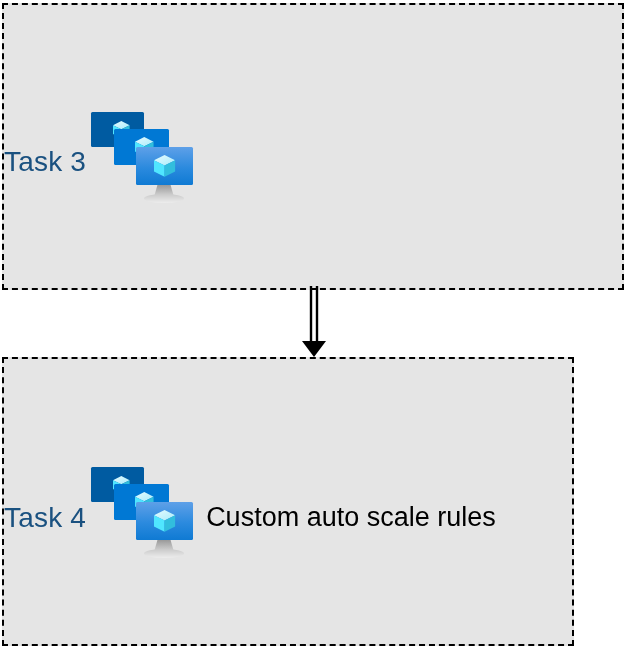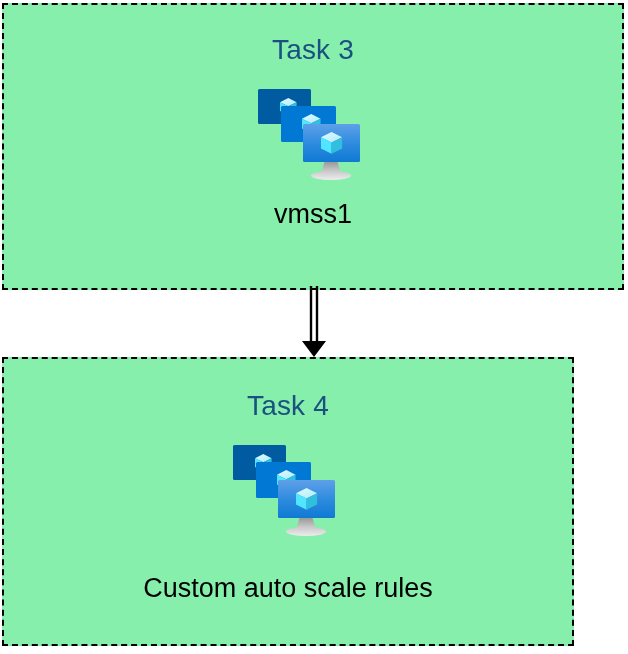--- a/index.html
+++ b/index.html
@@ -19,24 +19,24 @@
     position: absolute;
     inset: 0;
     width: 628px;
     height: 654px;
   }
 
   
   .task-box {
     position: absolute;
     box-sizing: border-box;
-    background: #86efac;
+    background: #e5e5e5;
     border: 2px dashed #000000;
     display: flex;
-    flex-direction: column;
+    flex-direction: row;
     align-items: center;
   }
 
   #box-task3 {
     left: 2px;
     top: 3px;
     width: 622px;
     height: 287px;
   }
 
@@ -152,21 +152,20 @@
           <g transform="translate(68,50) scale(0.66)">
             <path d="M16 0 L32 8 L16 16 L0 8 Z" fill="url(#cubeTop3)"></path>
             <path d="M0 8 L16 16 L16 33 L0 25 Z" fill="#50e6ff"></path>
             <path d="M32 8 L16 16 L16 33 L32 25 Z" fill="#32bedd"></path>
           </g>
         </g>
       </svg>
     </div>
 
     <div class="caption">
-      <span class="caption-line">vmss1</span>
     </div>
   </div>
 
   <div class="arrow">
     <svg width="36" height="72" viewBox="0 0 36 72" xmlns="http://www.w3.org/2000/svg" aria-hidden="true">
 
       <line x1="15" y1="0" x2="15" y2="58" stroke="#000000" stroke-width="2.4"></line>
       <line x1="21" y1="0" x2="21" y2="58" stroke="#000000" stroke-width="2.4"></line>
 
       <path d="M6 55 L30 55 L18 71 Z" fill="#000000"></path>

